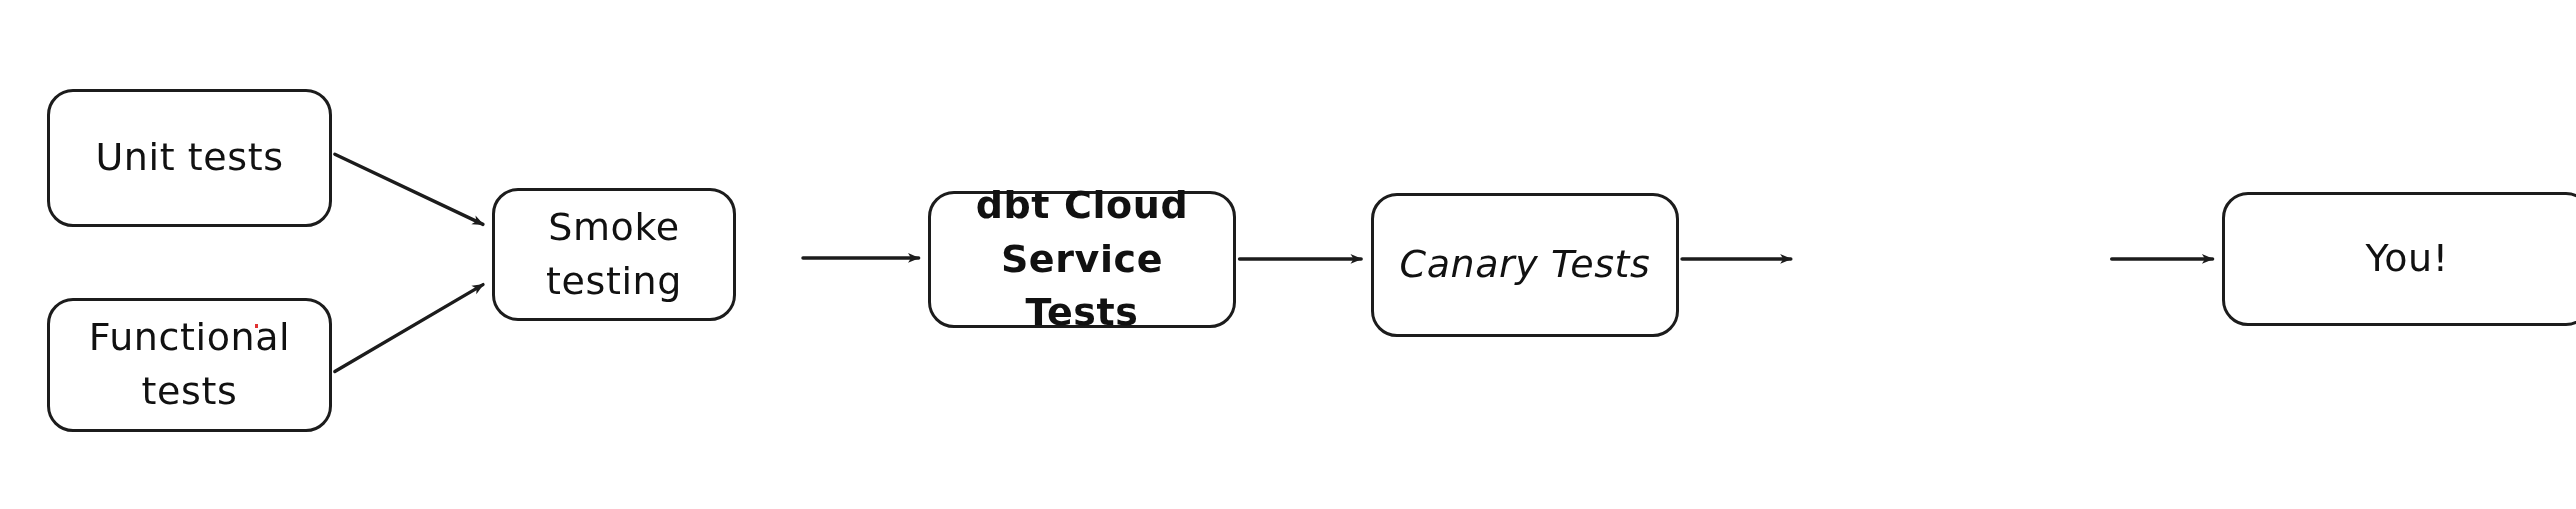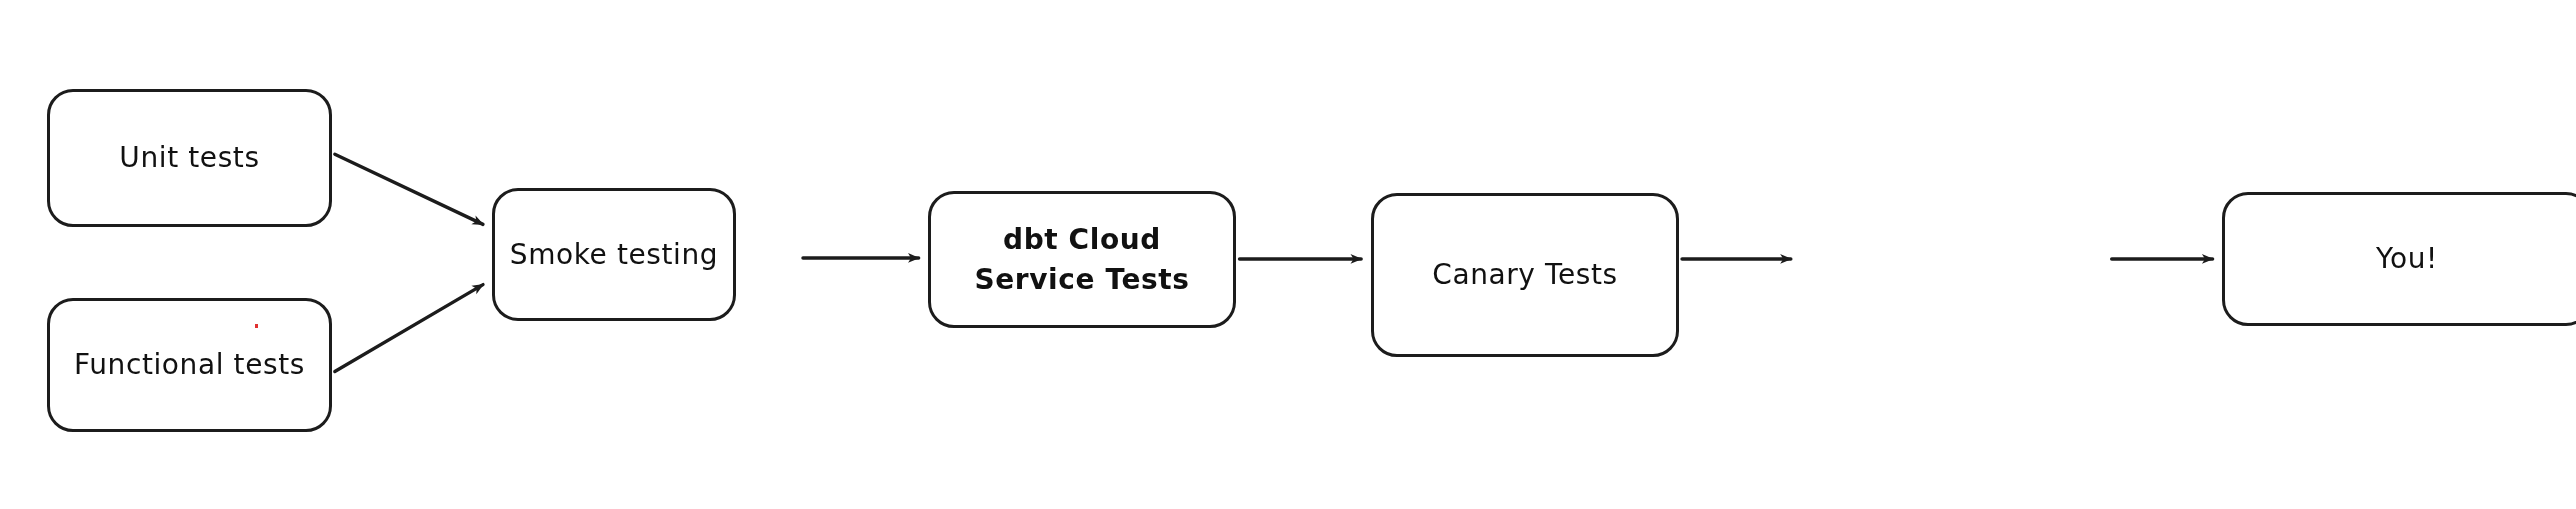--- a/index.html
+++ b/index.html
@@ -32,33 +32,33 @@
     border: 3.2px solid #1c1c1c;
     border-radius: 26px;
     display: flex;
     align-items: center;
     justify-content: center;
     text-align: center;
     z-index: 2;
   }
   .node-label {
     font-family: "DejaVu Sans", sans-serif;
-    font-size: 28px;
+    font-size: 38px;
     line-height: 1.42;
     color: #111111;
     letter-spacing: 0.6px;
     white-space: pre-line;
     padding: 0 10px;
   }
   
   #node-unit-tests        { left: 47px;   top: 89px;  width: 285px; height: 138px; }
   #node-functional-tests  { left: 47px;   top: 298px; width: 285px; height: 134px; }
   #node-smoke-testing     { left: 492px;  top: 188px; width: 244px; height: 133px; }
   #node-dbt-cloud         { left: 928px;  top: 191px; width: 308px; height: 137px; font-weight: bold; }
-  #node-canary-tests      { left: 1371px; top: 193px; width: 308px; height: 164px; }
+  #node-canary-tests      { left: 1371px; top: 193px; width: 308px; height: 144px; font-style: italic; }
   #node-phased-rollout    { left: 1801px; top: 193px; width: 308px; height: 133px; }
   #node-you               { left: 2222px; top: 192px; width: 370px; height: 134px; }
 
   .speck {
     position: absolute;
     width: 3px;
     height: 4px;
     background: #e03131;
     z-index: 3;
   }

